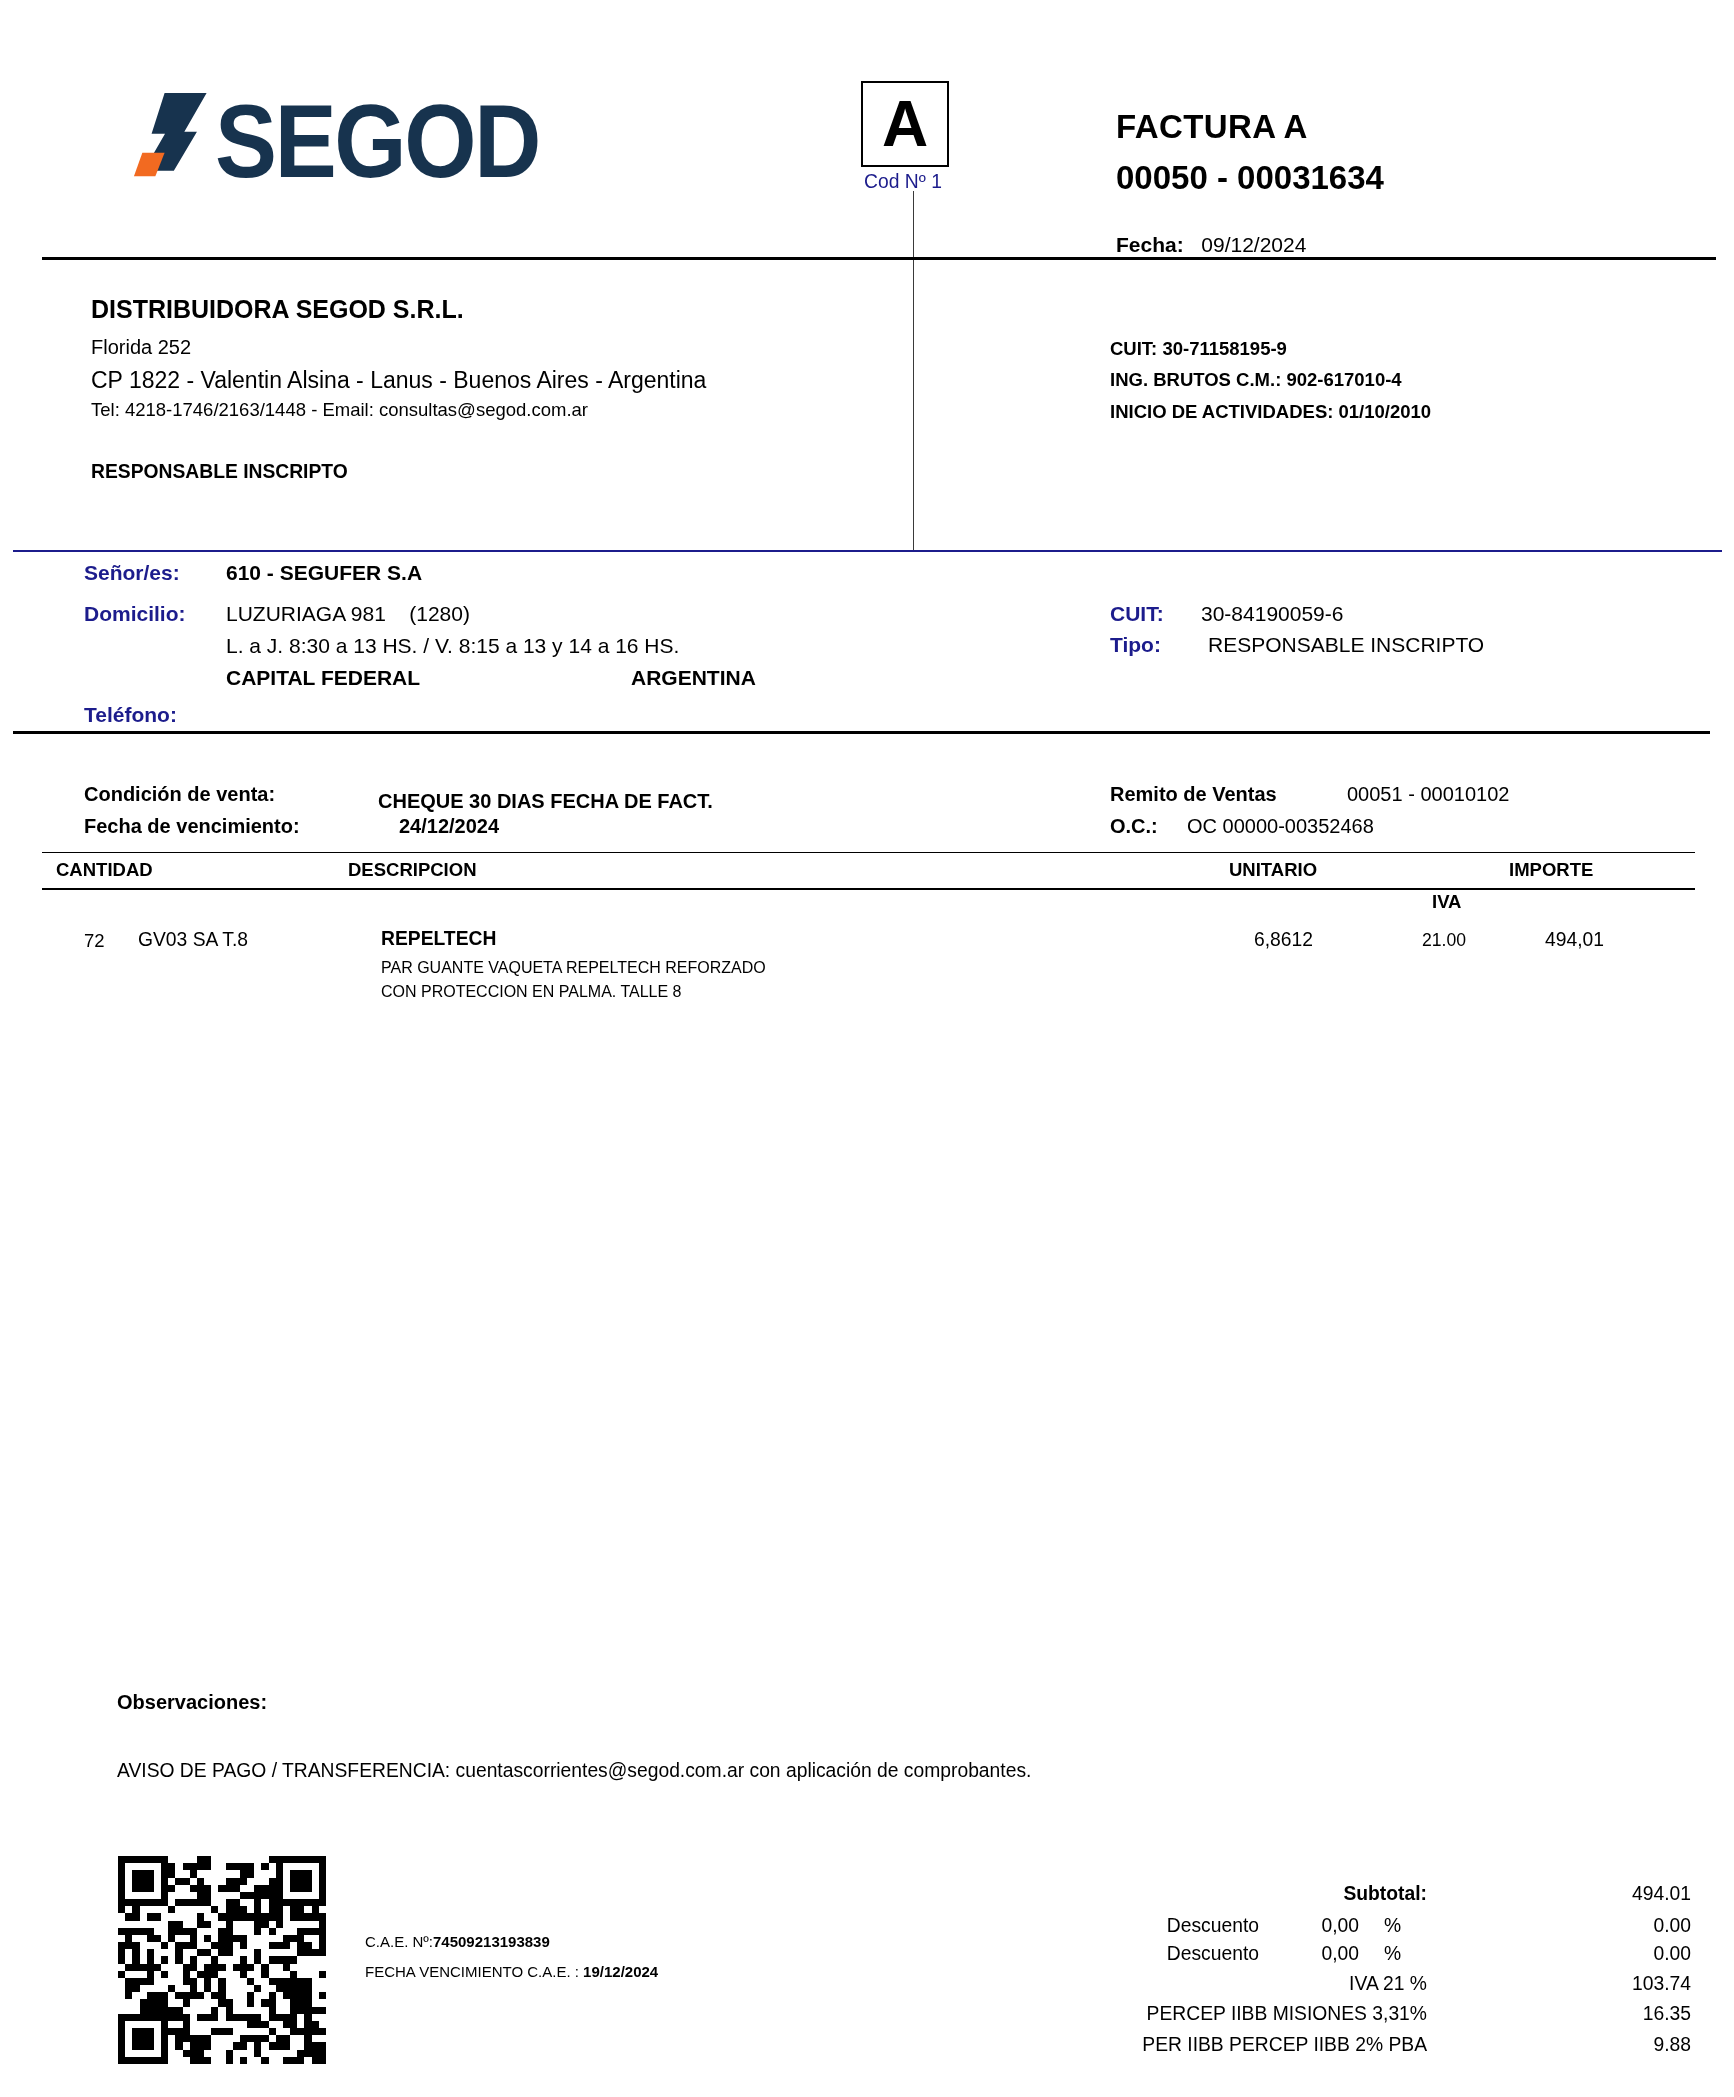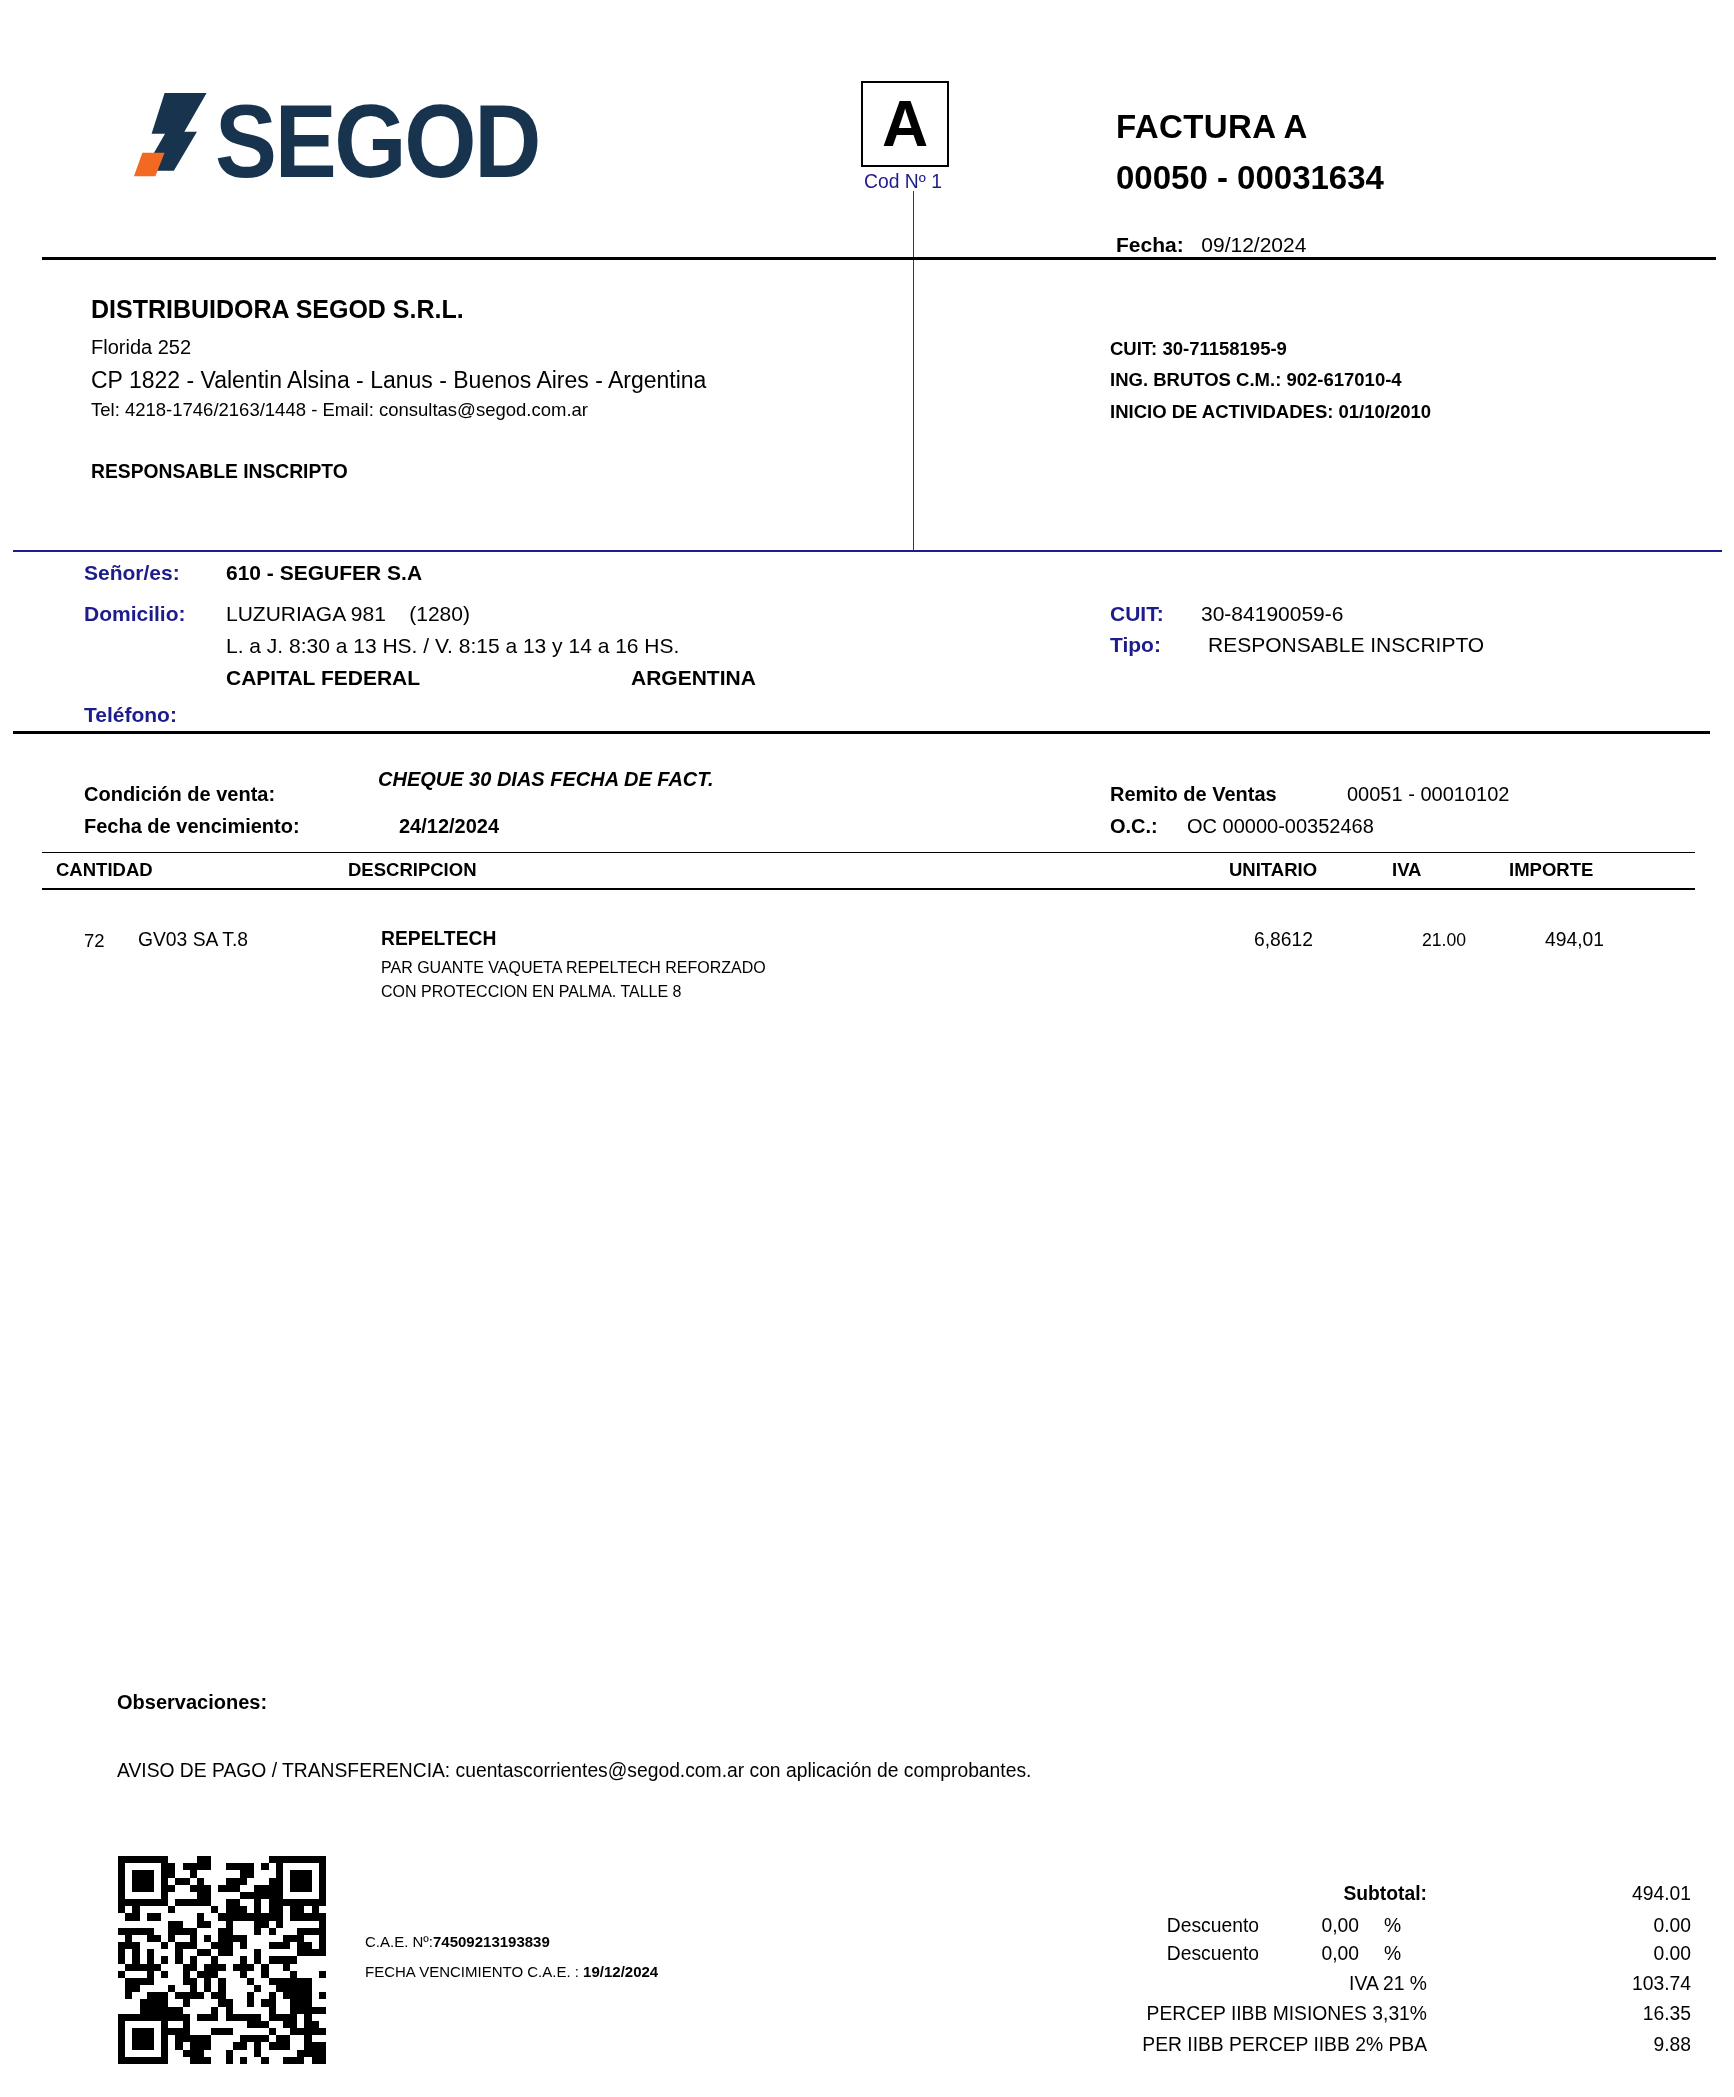--- a/index.html
+++ b/index.html
@@ -48,35 +48,35 @@
   #cust-country{left:631px;top:666px;font-size:21px;font-weight:bold;}
   #telefono-label{left:84px;top:703px;}
   #cust-cuit-label{left:1110px;top:602px;}
   #cust-cuit-value{left:1201px;top:602px;}
   #cust-tipo-label{left:1110px;top:633px;}
   #cust-tipo-value{left:1208px;top:633px;}
   #customer-line{left:12.6px;top:731px;width:1697px;height:2.5px;background:#000;}
   
   .terms{font-size:20px;font-weight:bold;}
   #condicion-label{left:84px;top:783px;}
-  #condicion-value{left:378px;top:768px;font-style:italic;}
+  #condicion-value{left:378px;top:790px;}
   #vencimiento-label{left:84px;top:815px;}
   #vencimiento-value{left:399px;top:815px;}
   #remito-label{left:1110px;top:783px;}
   #remito-value{left:1347px;top:783px;font-weight:normal;}
   #oc-label{left:1110px;top:815px;}
   #oc-value{left:1187px;top:815px;font-weight:normal;}
   
   #table-line-top{left:42px;top:852px;width:1653px;height:1.3px;background:#000;}
   #table-line-bottom{left:42px;top:888px;width:1653px;height:2.1px;background:#000;}
   .th{font-size:18.5px;font-weight:bold;top:859px;}
   #th-cantidad{left:56px;}
   #th-descripcion{left:348px;}
   #th-unitario{left:1229px;}
-  #th-iva{left:1392px;}
+  #th-iva{left:1432px;margin-top:32px;}
   #th-importe{left:1509px;}
   #row-cantidad{left:84px;top:930px;font-size:18.5px;}
   #row-codigo{left:138px;top:929px;font-size:19.3px;}
   #row-titulo{left:381px;top:928px;font-size:19.3px;font-weight:bold;}
   #row-unitario{left:1187px;top:929px;width:126px;text-align:right;font-size:19.3px;}
   #row-iva{left:1422px;top:930px;font-size:17.6px;}
   #row-importe{left:1491px;top:929px;width:113px;text-align:right;font-size:19.3px;}
   #row-desc1{left:381px;top:959px;font-size:16px;}
   #row-desc2{left:381px;top:983px;font-size:16px;}
   

